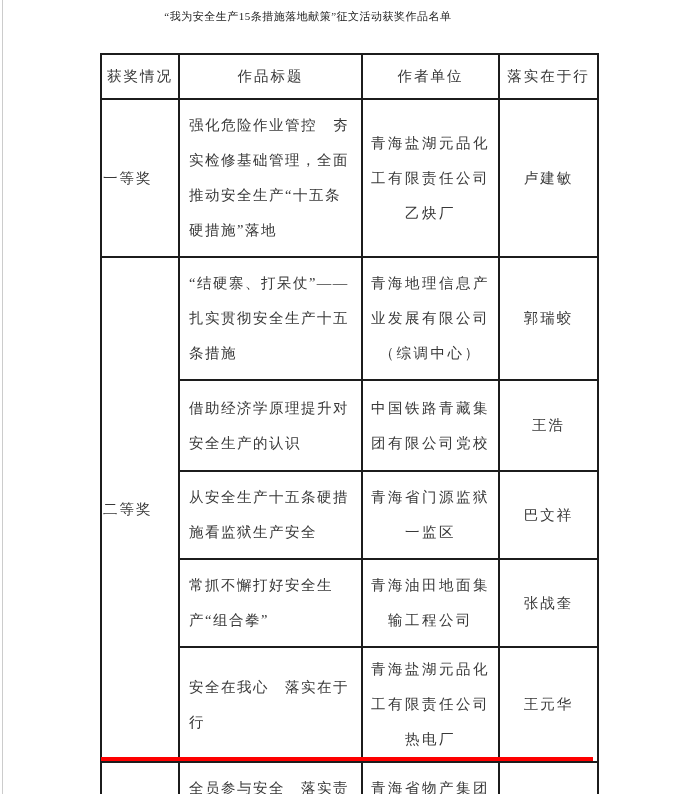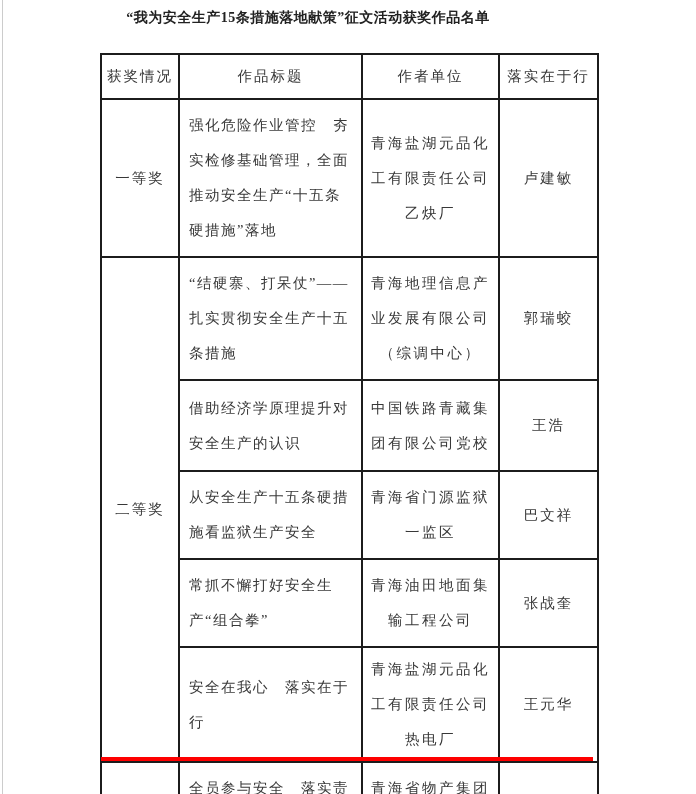--- a/index.html
+++ b/index.html
@@ -22,22 +22,22 @@
     width: 1px;
     height: 794px;
     background: #cccccc;
   }
   .doc-title {
     position: absolute;
     top: 9px;
     left: 0;
     width: 616px;
     text-align: center;
-    font-size: 14px;
-    font-weight: bold;
+    font-size: 11px;
+    font-weight: normal;
     letter-spacing: 0.5px;
     color: #222222;
     white-space: nowrap;
   }
   table.awards {
     position: absolute;
     left: 100px;
     top: 53px;
     width: 497px;
     border-collapse: collapse;
@@ -65,21 +65,20 @@
   tr.r5 { height: 64px; }
   tr.r6 { height: 105px; }
   tr.r7 { height: 80px; }
 
   th.h-cell {
     text-align: center;
     letter-spacing: 2px;
     line-height: normal;
   }
   td.cell-award {
-    text-align: center;
     letter-spacing: 2px;
   }
   td.cell-title {
     text-align: left;
     padding: 8px 9px;
     letter-spacing: 1.5px;
   }
   td.cell-unit {
     text-align: center;
     padding: 4px 5px;

